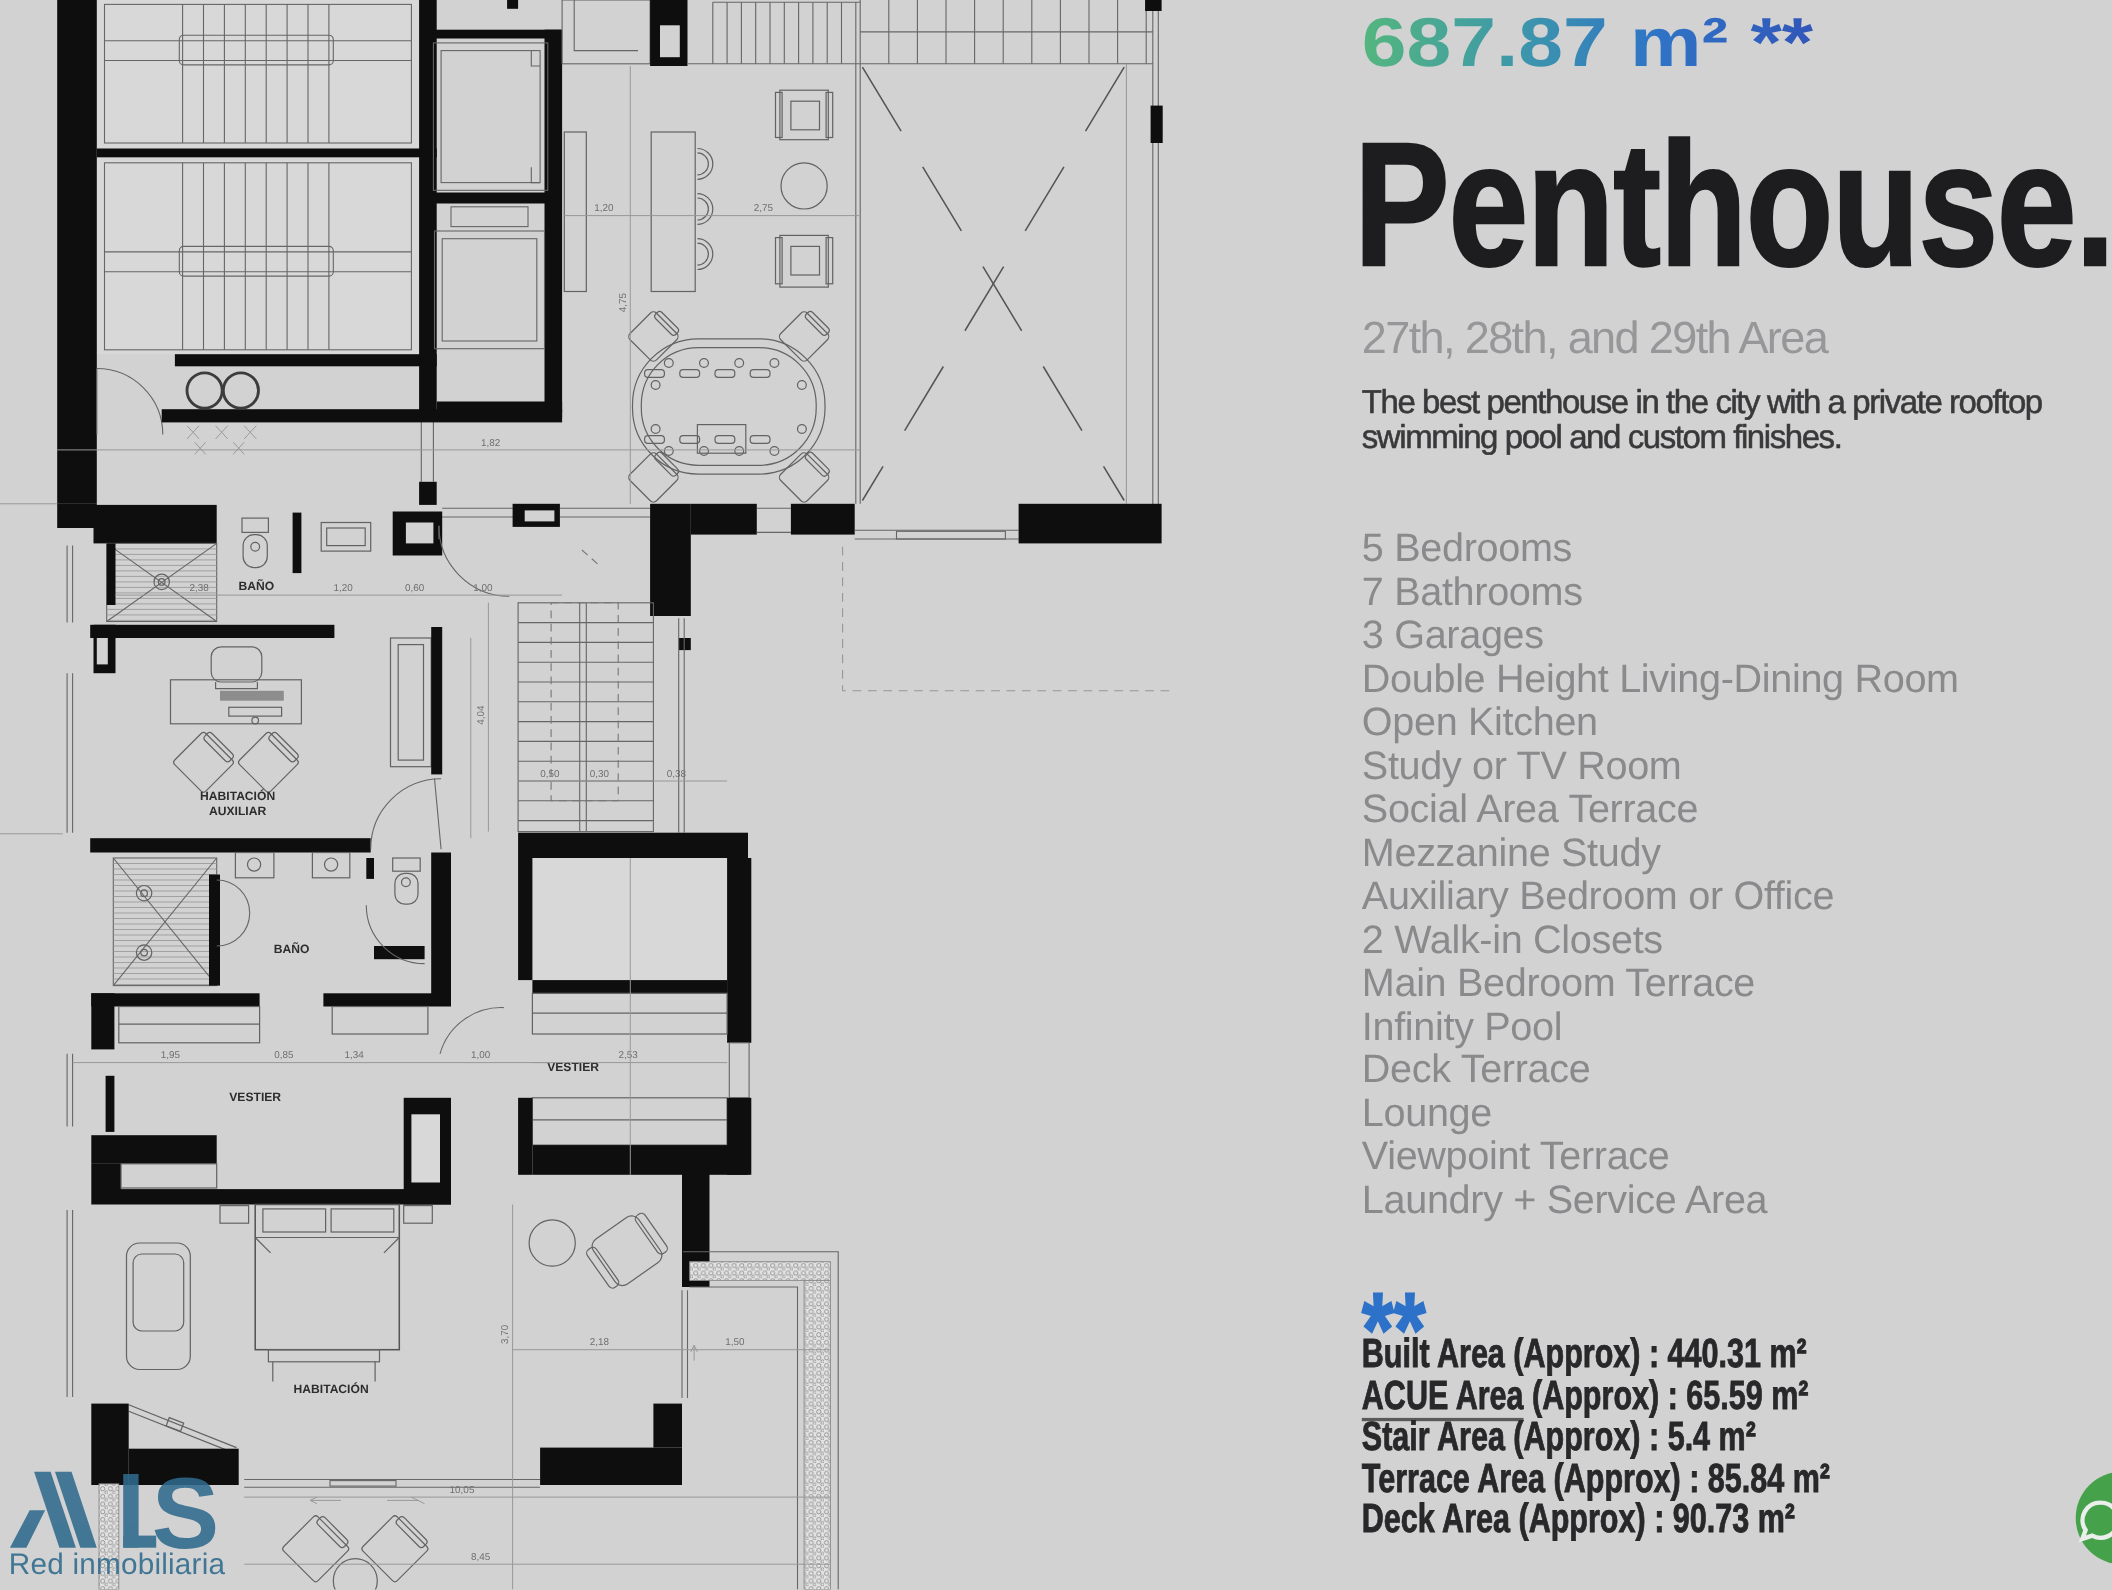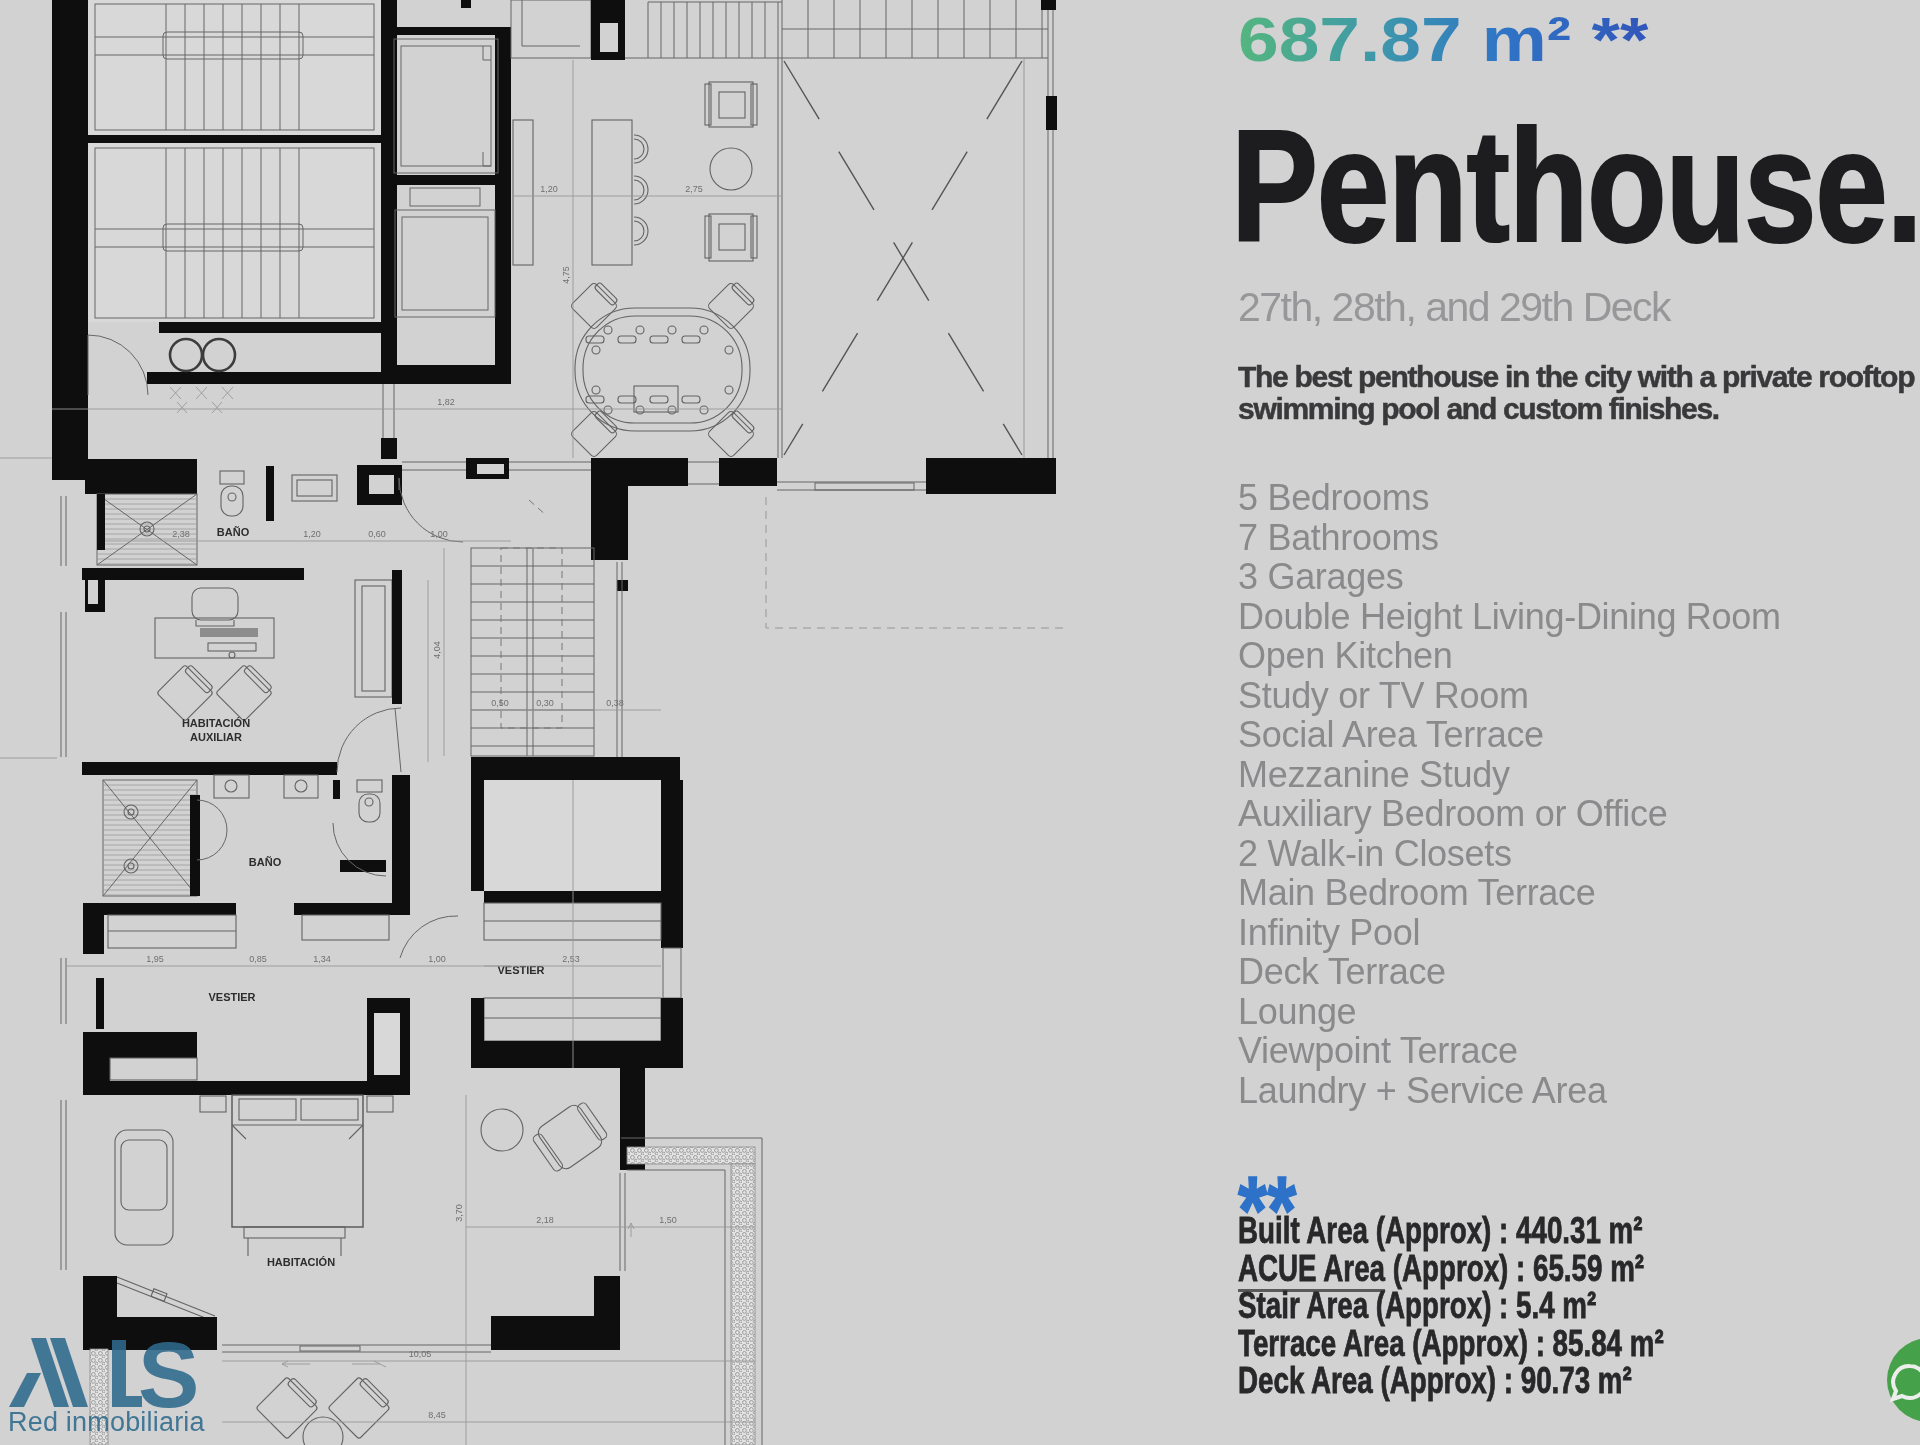--- a/index.html
+++ b/index.html
@@ -1,20 +1,20 @@
 <!DOCTYPE html>
 <html><head>
 <meta charset="utf-8">
 <style>
 html,body{margin:0;padding:0;width:1920px;height:1445px;background:#d2d2d2;font-family:"Liberation Sans",sans-serif;overflow:hidden}
 .abs{position:absolute}
 #num{left:1238px;top:3px;font-size:63px;font-weight:bold;letter-spacing:0px;transform:scaleX(1.16);transform-origin:left top;background:linear-gradient(90deg,#54b67e 0%,#3d97ab 35%,#2f74c6 65%,#3156b9 100%);-webkit-background-clip:text;background-clip:text;color:transparent;white-space:nowrap}
 #pent{left:1231px;top:94px;font-size:160px;font-weight:bold;letter-spacing:-1.5px;color:#1d1d1f;white-space:nowrap;transform:scaleX(0.815);transform-origin:left top;-webkit-text-stroke:2.2px #1d1d1f}
 #floors{left:1238px;top:284px;font-size:41px;color:#97979a;letter-spacing:-1.5px;white-space:nowrap}
-#desc{left:1238px;top:361px;font-size:30px;line-height:31.5px;font-weight:bold;color:#39393b;letter-spacing:-1.3px;white-space:nowrap;-webkit-text-stroke:0.5px #39393b}
+#desc{left:1238px;top:350px;font-size:30px;line-height:31.5px;font-weight:normal;color:#39393b;letter-spacing:-1.3px;white-space:nowrap;-webkit-text-stroke:0.5px #39393b}
 #list{left:1238px;top:478px;font-size:36px;line-height:39.5px;color:#8a8a8c;letter-spacing:-0.3px;white-space:nowrap}
 #stars{left:1238px;top:1155px;font-size:96px;font-weight:bold;color:#2d72c8;letter-spacing:0px;transform:scaleX(0.78);transform-origin:left top;-webkit-text-stroke:1.5px #2d72c8}
 #areas{left:1238px;top:1212px;font-size:37px;line-height:37.6px;font-weight:bold;color:#28282a;letter-spacing:0px;white-space:nowrap;transform:scaleX(0.75);transform-origin:left top;-webkit-text-stroke:0.8px #28282a}
 #acue{border-bottom:3px solid #5a5a5a}
 </style>
 </head>
 <body>
 
 <svg class="abs" style="left:0;top:0" width="1180" height="1445" viewBox="0 0 1180 1445">
 <style>
@@ -628,21 +628,21 @@
 <line x1="428" y1="580" x2="428" y2="762" class="dim"></line>
 
 <line x1="573" y1="780" x2="573" y2="1068" class="dim"></line>
 </g>
 </svg>
 
 <div class="abs" id="num">687.87 m² **</div>
 
 <div class="abs" id="pent">Penthouse.</div>
 
-<div class="abs" id="floors">27th, 28th, and 29th Deck</div>
+<div class="abs" id="floors">27th, 28th, and 29th Area</div>
 
 <div class="abs" id="desc">The best penthouse in the city with a private rooftop<br>swimming pool and custom finishes.</div>
 
 <div class="abs" id="list">5 Bedrooms<br>7 Bathrooms<br>3 Garages<br>Double Height Living-Dining Room<br>Open Kitchen<br>Study or TV Room<br>Social Area Terrace<br>Mezzanine Study<br>Auxiliary Bedroom or Office<br>2 Walk-in Closets<br>Main Bedroom Terrace<br>Infinity Pool<br>Deck Terrace<br>Lounge<br>Viewpoint Terrace<br>Laundry + Service Area</div>
 
 <div class="abs" id="stars">**</div>
 
 <div class="abs" id="areas">Built Area (Approx) : 440.31 m²<br><span id="acue">ACUE Area</span> (Approx) : 65.59 m²<br>Stair Area (Approx) : 5.4 m²<br>Terrace Area (Approx) : 85.84 m²<br>Deck Area (Approx) : 90.73 m²</div>
 
 <svg class="abs" style="left:0;top:1330px" width="220" height="115" viewBox="0 0 220 115">

